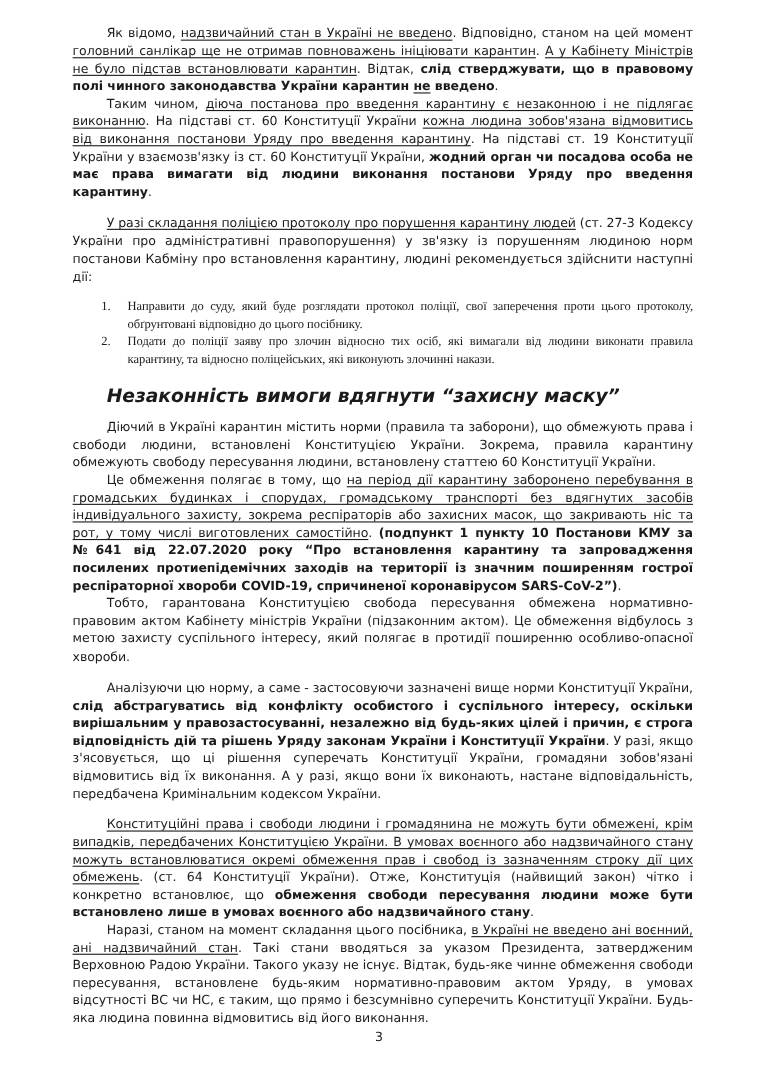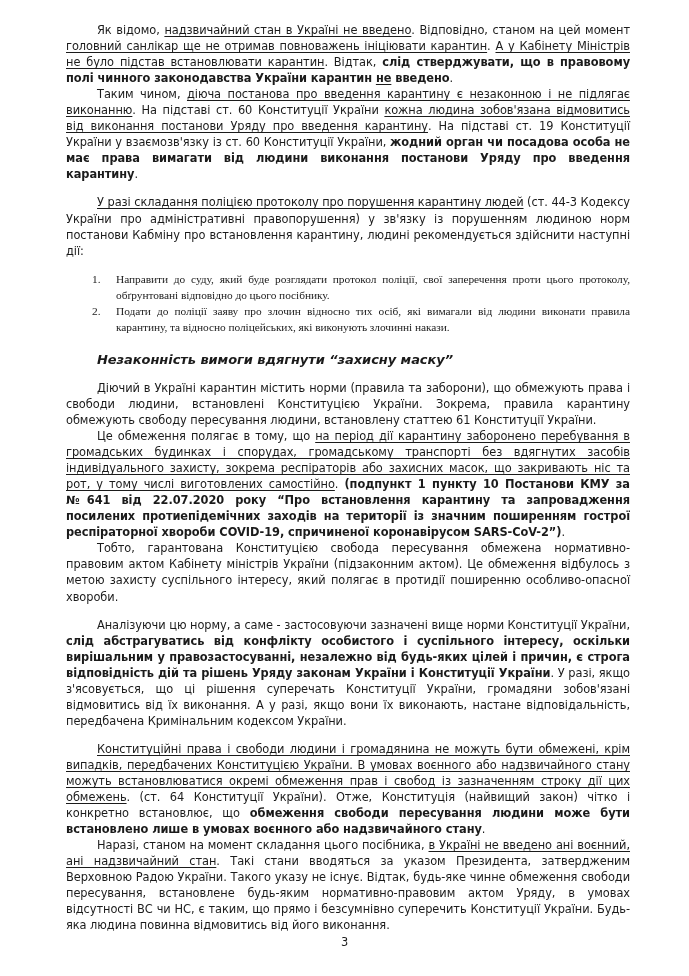--- a/index.html
+++ b/index.html
@@ -35,21 +35,21 @@
     text-align: justify;
   }
 
   
   .u  { text-decoration: underline; text-underline-offset: 1.5px; }
   .b  { font-weight: bold; }
   .bu { font-weight: bold; text-decoration: underline; text-underline-offset: 1.5px; }
 
   h2.sub-heading {
     margin: 0;
-    font-size: 13px;
+    font-size: 17px;
     line-height: 16.05px;
     font-weight: bold;
     font-style: italic;
     text-align: left;
     text-indent: 31px;
   }
 
   .spacer-sm { height: 12px; }
   .spacer-md { height: 17px; }
 
@@ -98,38 +98,38 @@
       <span>Як відомо, </span><span class="u">надзвичайний стан в Україні не введено</span><span>. Відповідно, станом на цей момент </span><span class="u">головний санлікар ще не отримав повноважень ініціювати карантин</span><span>. </span><span class="u">А у Кабінету Міністрів не було підстав встановлювати карантин</span><span>. Відтак, </span><span class="b">слід стверджувати, що в правовому полі чинного законодавства України карантин </span><span class="bu">не</span><span class="b"> введено</span><span>.</span>
     </p>
 
     <p class="para">
       <span>Таким чином, </span><span class="u">діюча постанова про введення карантину є незаконною і не підлягає виконанню</span><span>. На підставі ст. 60 Конституції України </span><span class="u">кожна людина зобов'язана відмовитись від виконання постанови Уряду про введення карантину</span><span>. На підставі ст. 19 Конституції України у взаємозв'язку із ст. 60 Конституції України, </span><span class="b">жодний орган чи посадова особа не має права вимагати від людини виконання постанови Уряду про введення карантину</span><span>.</span>
     </p>
 
     <div class="spacer-sm"></div>
 
     <p class="para">
-      <span class="u">У разі складання поліцією протоколу про порушення карантину людей</span><span> (ст. 44-3 Кодексу України про адміністративні правопорушення) у зв'язку із порушенням людиною норм постанови Кабміну про встановлення карантину, людині рекомендується здійснити наступні дії:</span>
+      <span class="u">У разі складання поліцією протоколу про порушення карантину людей</span><span> (ст. 27-3 Кодексу України про адміністративні правопорушення) у зв'язку із порушенням людиною норм постанови Кабміну про встановлення карантину, людині рекомендується здійснити наступні дії:</span>
     </p>
 
     <div class="spacer-sm"></div>
 
     <ol class="num-list">
       <li>Направити до суду, який буде розглядати протокол поліції, свої заперечення проти цього протоколу, обґрунтовані відповідно до цього посібнику.</li>
       <li>Подати до поліції заяву про злочин відносно тих осіб, які вимагали від людини виконати правила карантину, та відносно поліцейських, які виконують злочинні накази.</li>
     </ol>
 
     <div class="spacer-md"></div>
 
     <h2 class="sub-heading">Незаконність вимоги вдягнути “захисну маску”</h2>
 
     <div class="spacer-sm"></div>
 
     <p class="para">
-      <span>Діючий в Україні карантин містить норми (правила та заборони), що обмежують права і свободи людини, встановлені Конституцією України. Зокрема, правила карантину обмежують свободу пересування людини, встановлену статтею 61 Конституції України.</span>
+      <span>Діючий в Україні карантин містить норми (правила та заборони), що обмежують права і свободи людини, встановлені Конституцією України. Зокрема, правила карантину обмежують свободу пересування людини, встановлену статтею 60 Конституції України.</span>
     </p>
 
     <p class="para">
       <span>Це обмеження полягає в тому, що </span><span class="u">на період дії карантину заборонено перебування в громадських будинках і спорудах, громадському транспорті без вдягнутих засобів індивідуального захисту, зокрема респіраторів або захисних масок, що закривають ніс та рот, у тому числі виготовлених самостійно</span><span>. </span><span class="b">(подпункт 1 пункту 10 Постанови КМУ за №641 від 22.07.2020 року “Про встановлення карантину та запровадження посилених протиепідемічних заходів на території із значним поширенням гострої респіраторної хвороби COVID-19, спричиненої коронавірусом SARS-CoV-2”)</span><span>.</span>
     </p>
 
     <p class="para">
       <span>Тобто, гарантована Конституцією свобода пересування обмежена нормативно-правовим актом Кабінету міністрів України (підзаконним актом). Це обмеження відбулось з метою захисту суспільного інтересу, який полягає в протидії поширенню особливо-опасної хвороби.</span>
     </p>
 

